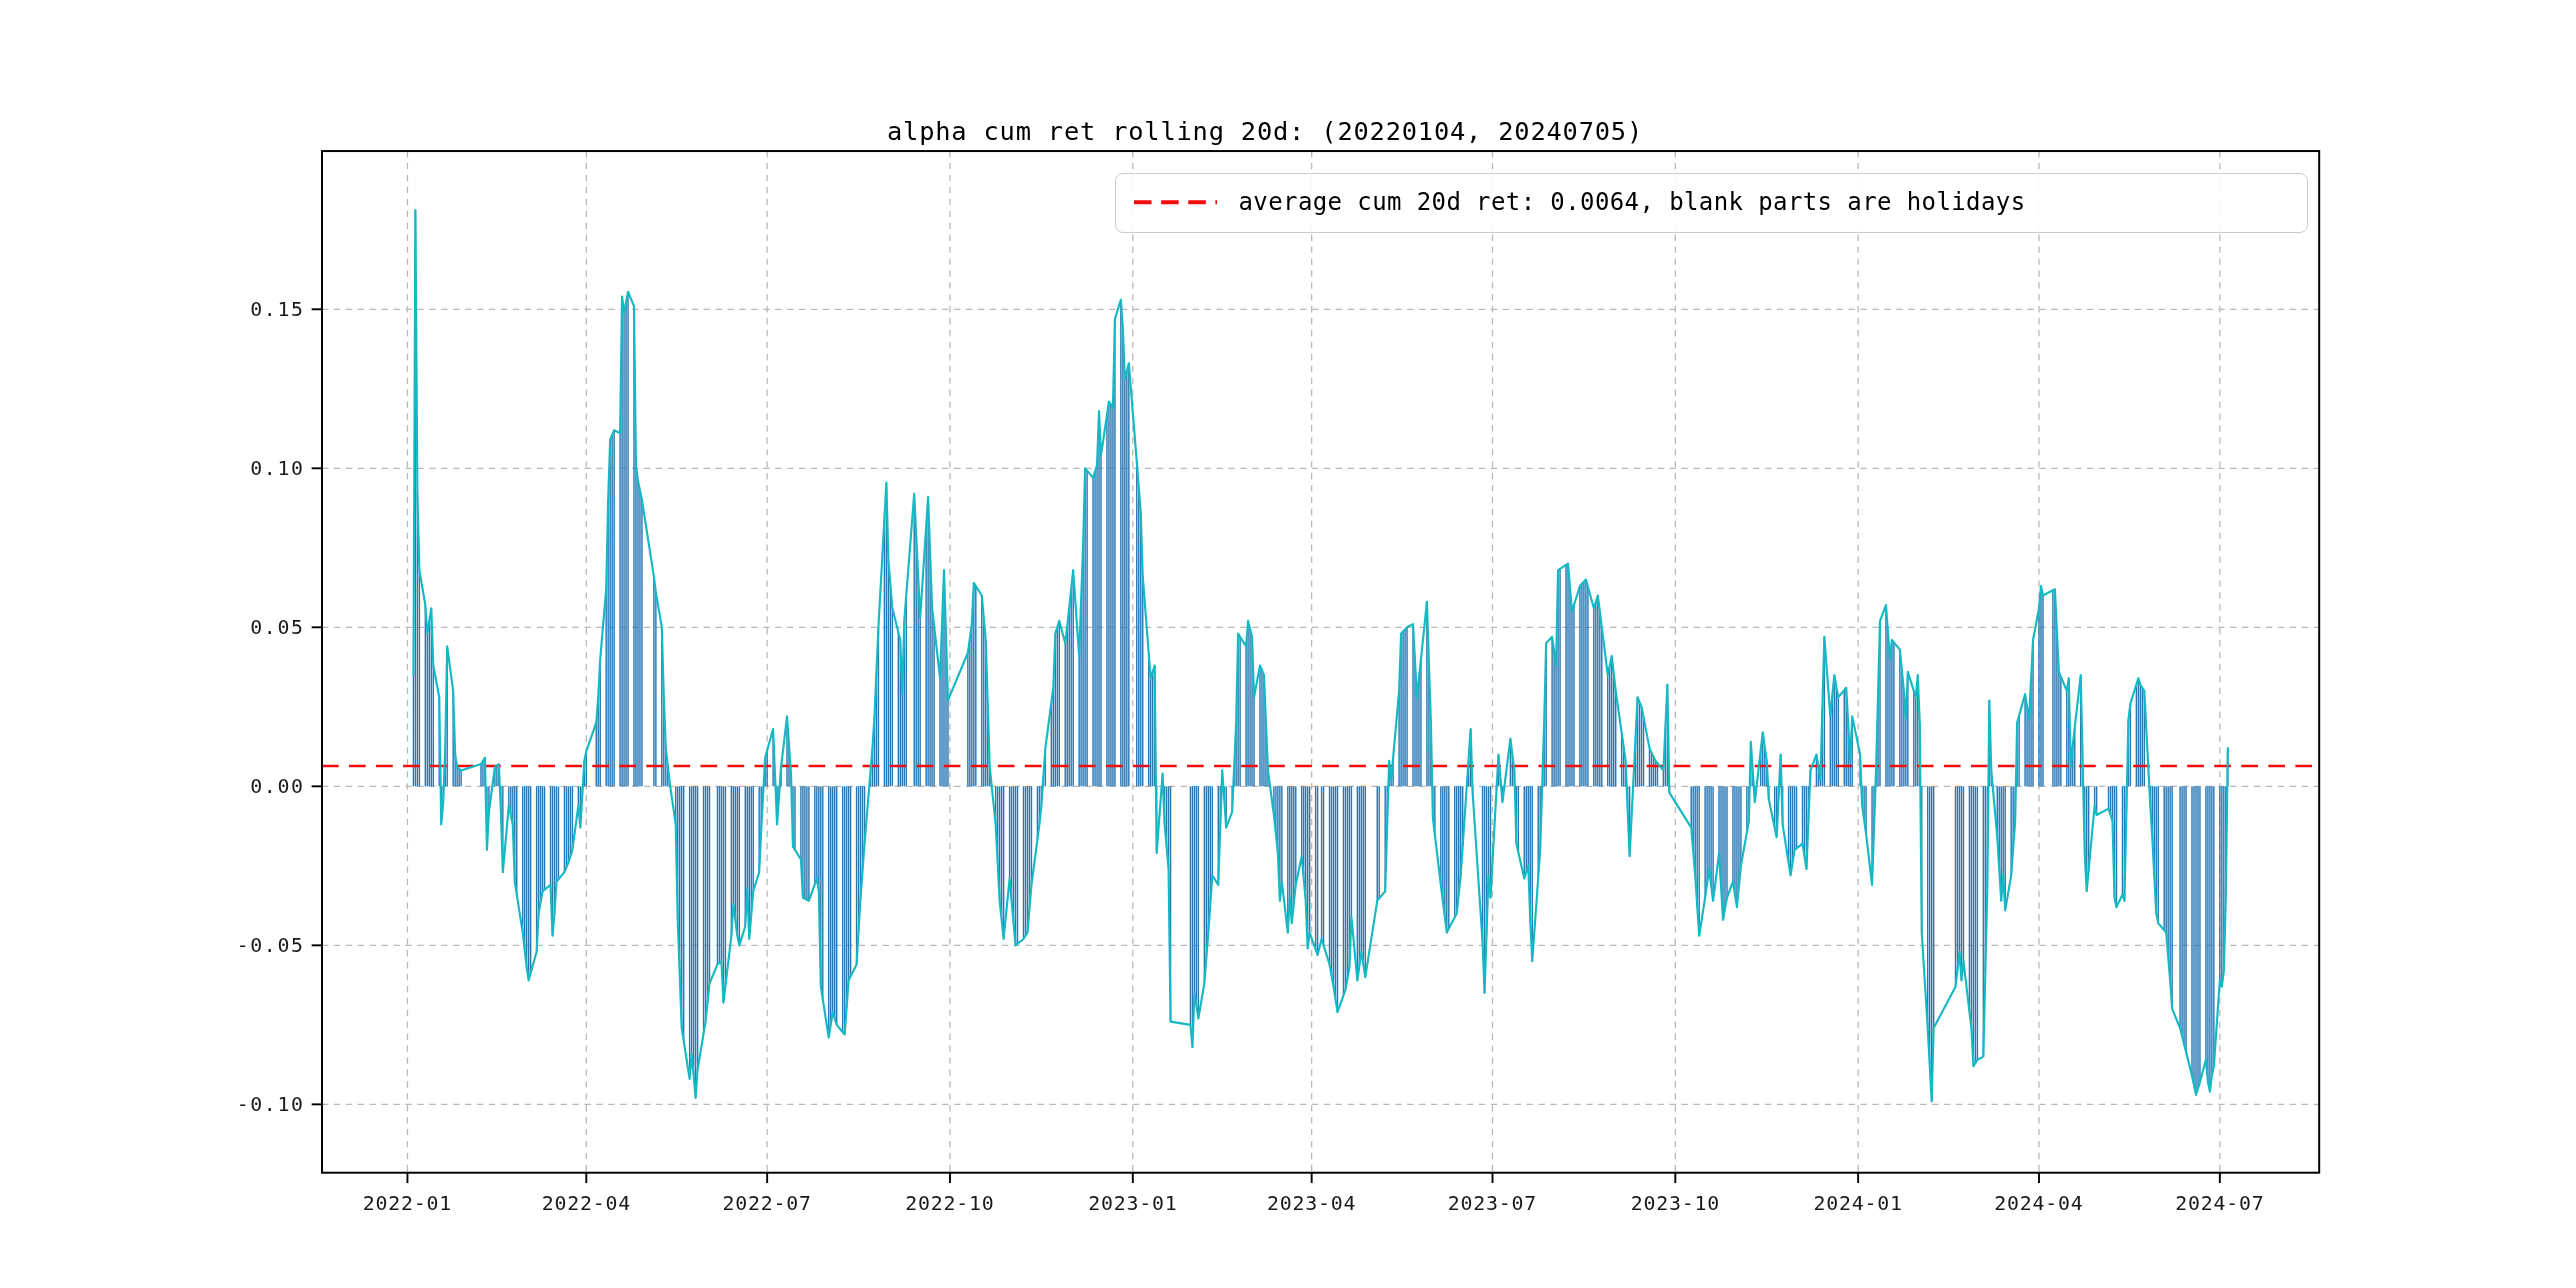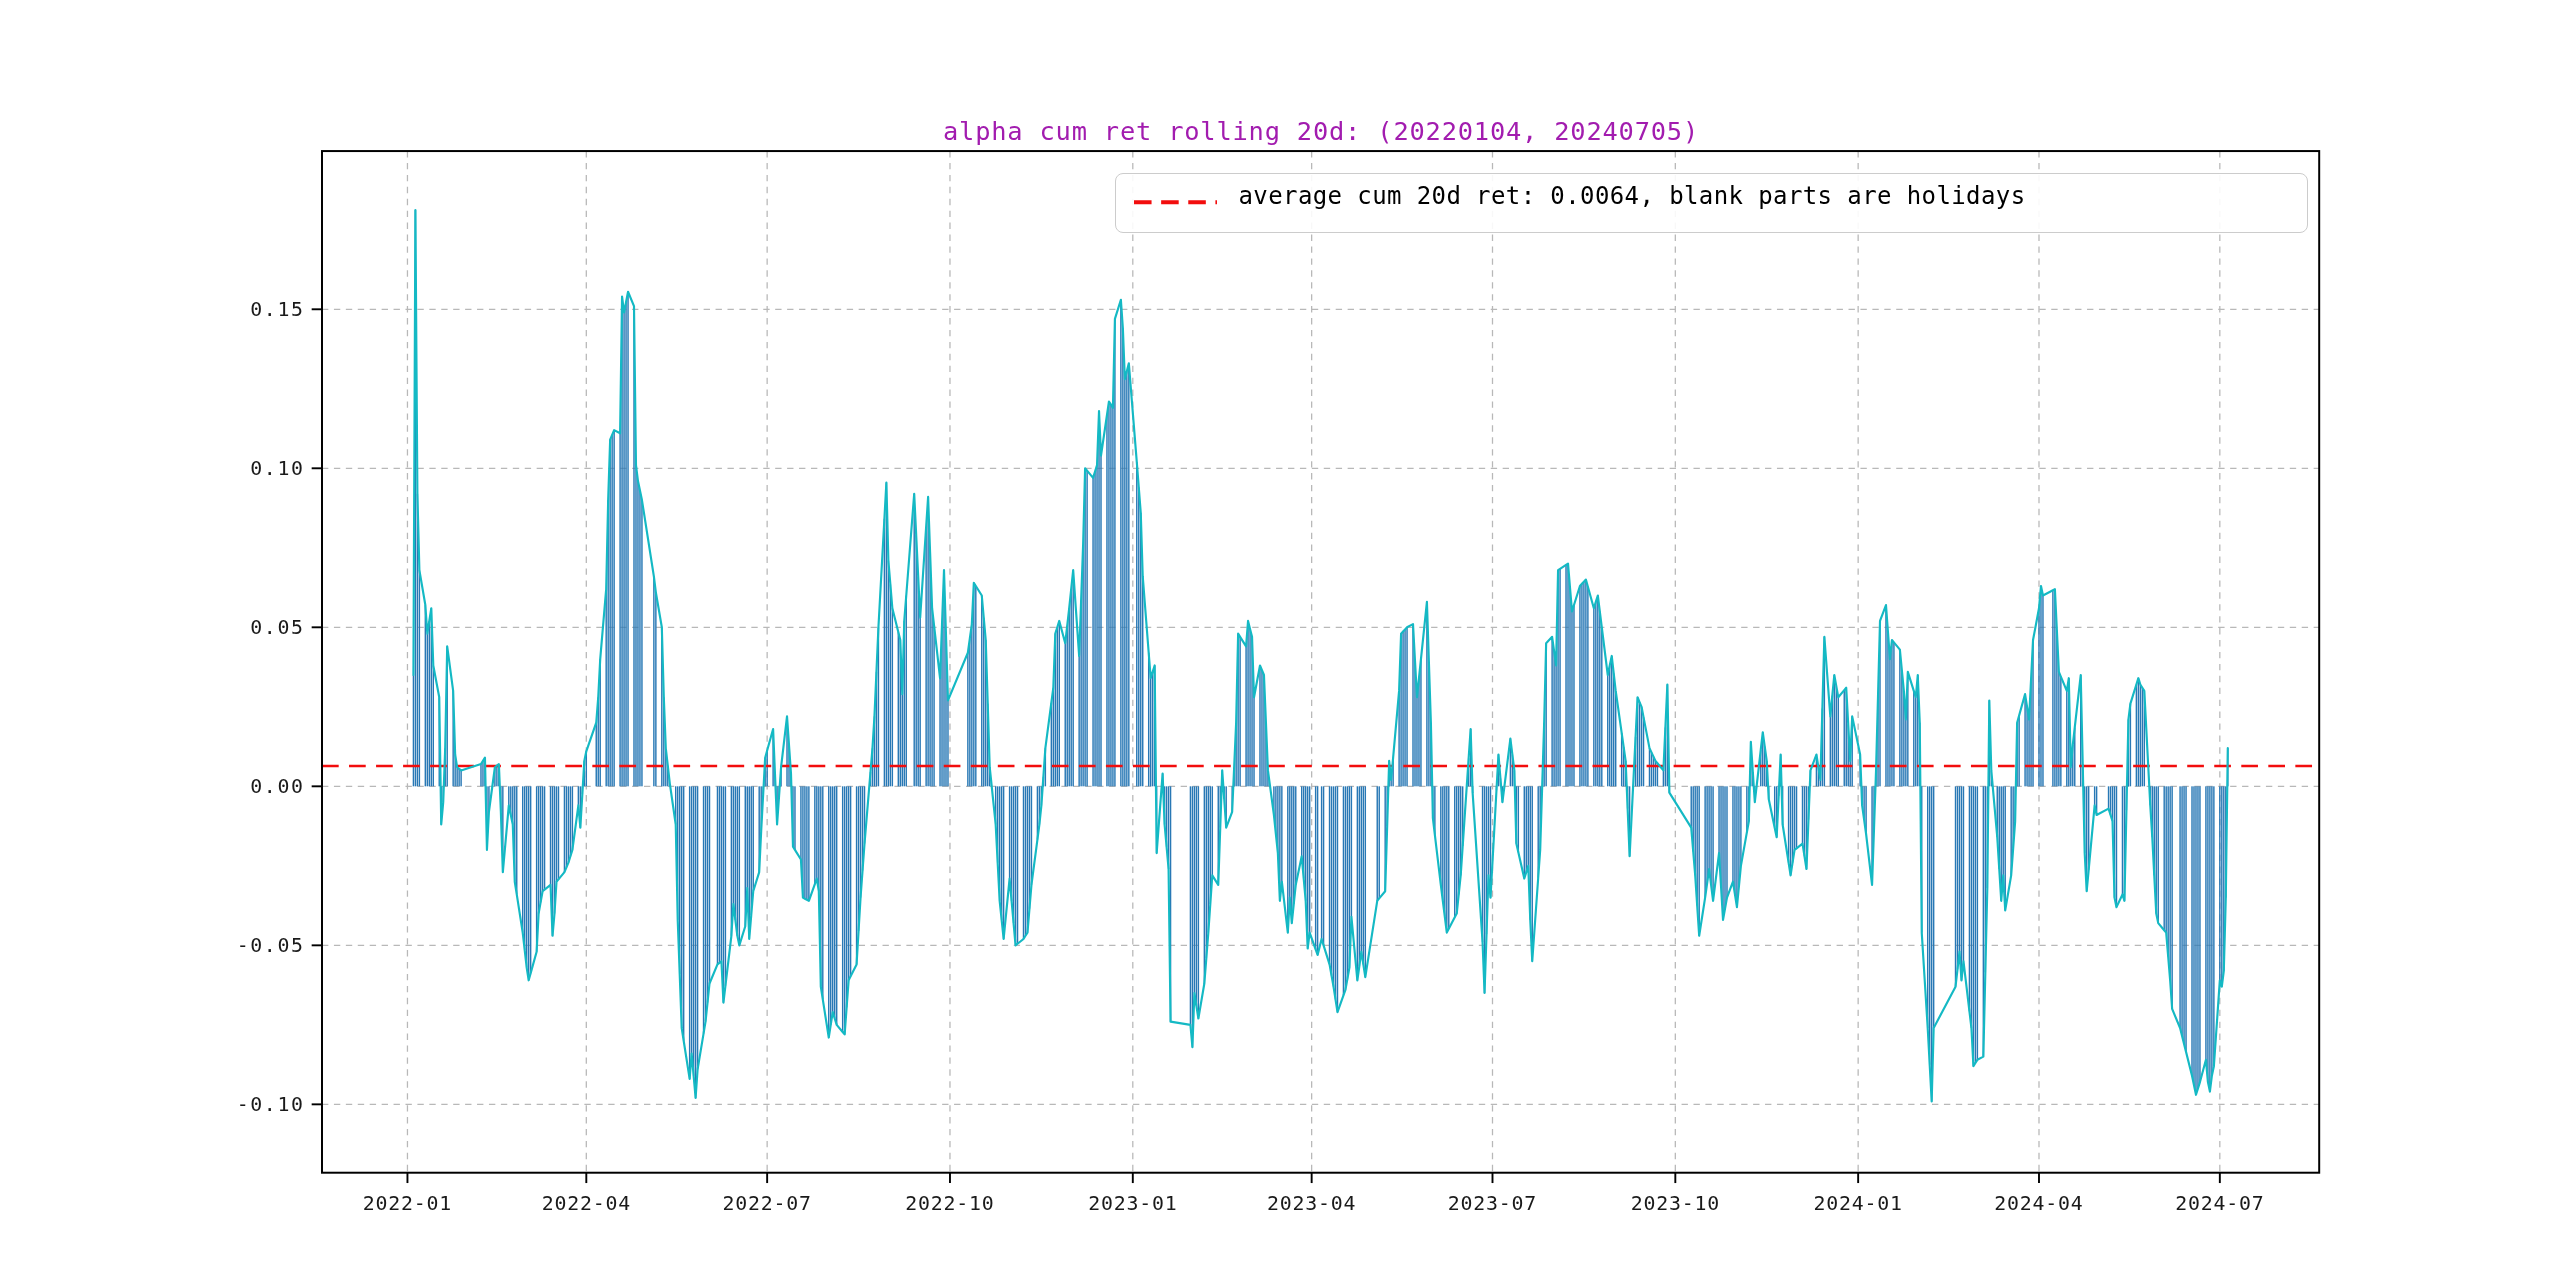--- a/index.html
+++ b/index.html
@@ -1,28 +1,28 @@
 <!DOCTYPE html>
 <html style="font-size:12.7px"><head>
 <meta charset="utf-8">
 <style>
   html,body{margin:0;padding:0;background:#ffffff;}
   body{width:2576px;height:1288px;position:relative;font-family:"DejaVu Sans Mono",monospace;}
   #fig{position:absolute;left:0;top:0;width:2576px;height:1288px;background:#ffffff;}
   #chart{position:absolute;left:0;top:0;}
   .chart-title{
-    position:absolute;left:1321px;top:116px;transform:translateX(-50%);
-    font-size:25.4px;color:#a21caf;white-space:nowrap;letter-spacing:0.8px;
+    position:absolute;left:1265px;top:116px;transform:translateX(-50%);
+    font-size:25.4px;color:#000000;white-space:nowrap;letter-spacing:0.8px;
   }
   .legend{
     position:absolute;left:1115px;top:173px;width:1193px;box-sizing:border-box;
     background:rgba(255,255,255,0.9);border:1.6px solid #cccccc;border-radius:8px;
     padding:8px 17.5px 9.5px 17.5px;z-index:3;
   }
-  .legend-row{display:flex;height:40px;}
+  .legend-row{display:flex;align-items:center;height:40px;}
   .legend-sample{width:83px;flex:0 0 83px;margin-right:22px;display:flex;align-items:center;}
   .legend-label{font-size:24px;color:#000000;white-space:nowrap;letter-spacing:0.4px;}
   .legend-rect{width:83px;height:27px;}
 </style>
 </head>
 <body>
 
 <div id="fig">
   <svg id="chart" width="2576" height="1288" viewBox="0 0 3240 1620">
       <defs>

